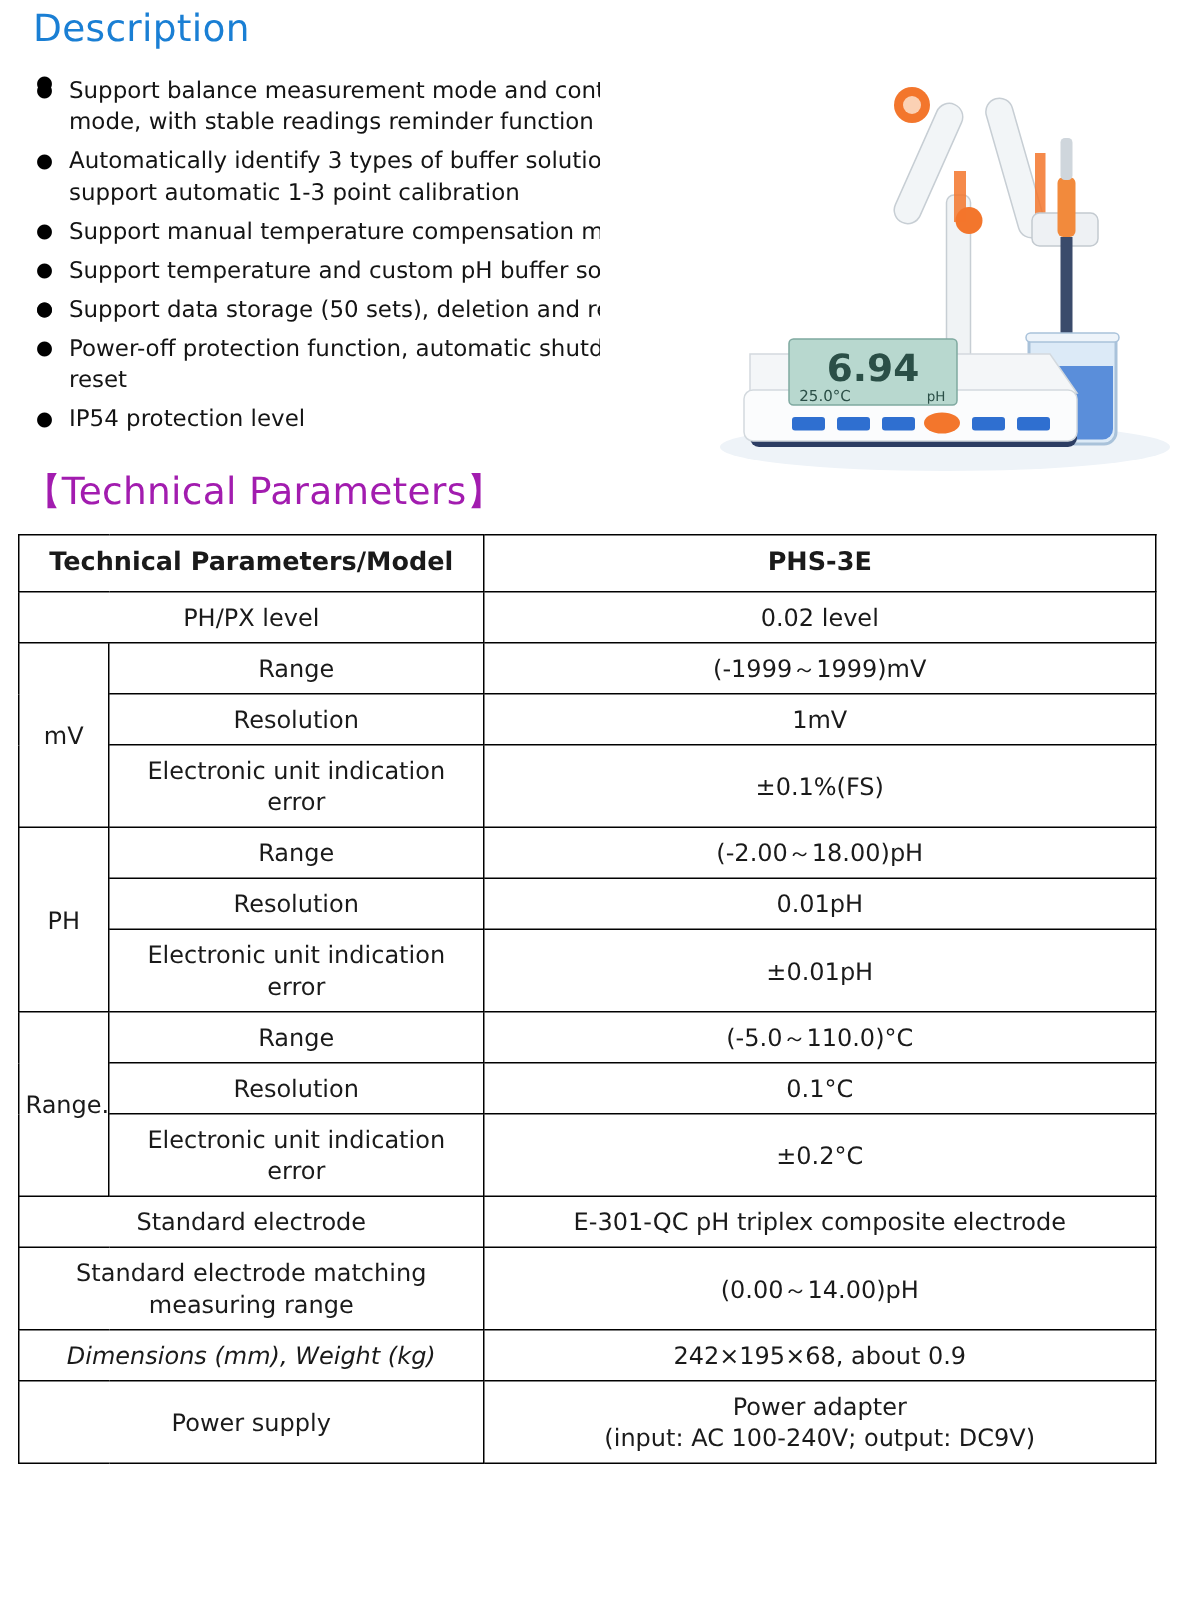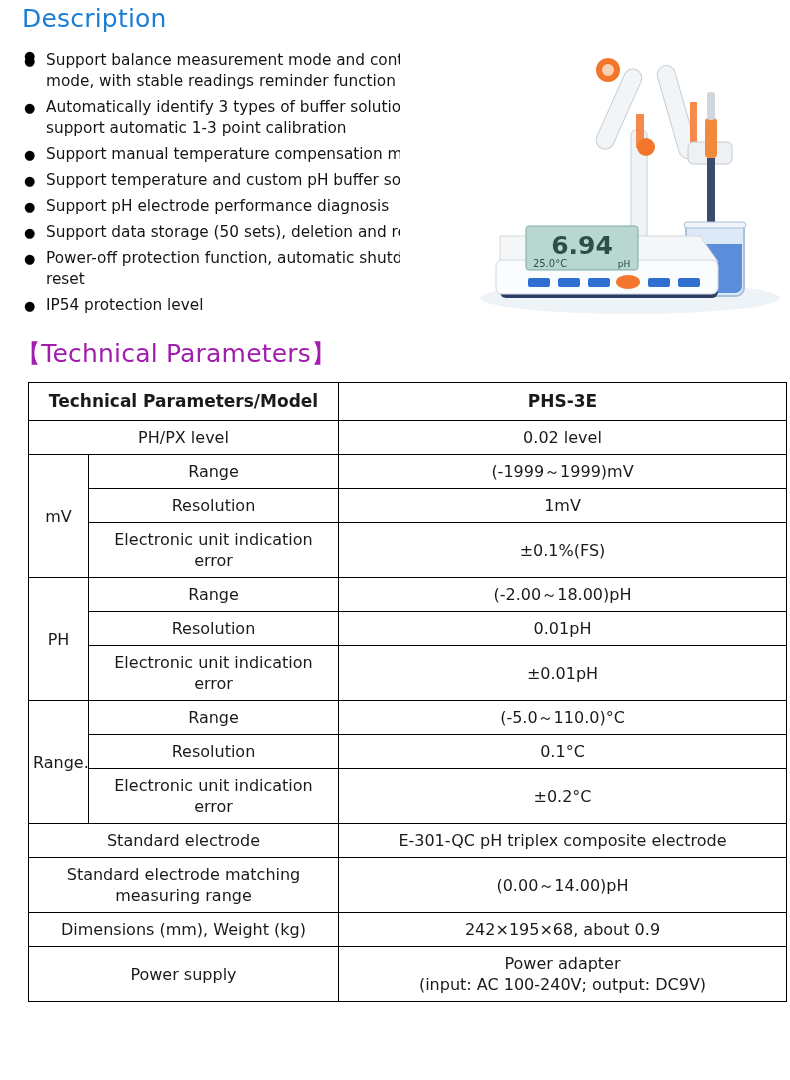--- a/index.html
+++ b/index.html
@@ -71,57 +71,57 @@
     font-weight: normal;
     margin: 0;
     padding: 16px 0 10px 16px;
     letter-spacing: 0.2px;
   }
 
   
   .spec-table {
     border-collapse: collapse;
     width: 758px;
-    margin: 2px 0 0 28px;
+    margin: 2px 0 0 12px;
     table-layout: fixed;
   }
   .spec-table td, .spec-table th {
     border: 1px solid #000;
     text-align: center;
     vertical-align: middle;
     font-size: 16px;
     font-weight: normal;
     padding: 6px 4px;
     line-height: 21px;
   }
   .spec-table .hdr {
     font-weight: bold;
     font-size: 17px;
     padding: 8px 4px;
   }
   .col-a { width: 60px; }
   .col-b { width: 250px; }
   .col-c { width: 448px; }
   .two-line { line-height: 25px; }
-  .nowrap { white-space: nowrap; }
+  .nowrap { white-space: nowrap; font-style: italic; }
 </style>
 </head>
 <body>
 
 <div class="page">
 
   <h1 class="section-title">Description</h1>
 
   <ul class="feature-list">
     <li><span class="bullet">●</span></li>
     <li><span class="bullet">●</span><span>Support balance measurement mode and continuous measurement mode, with stable readings reminder function</span></li>
     <li><span class="bullet">●</span><span>Automatically identify 3 types of buffer solutions (JJG standard) and support automatic 1-3 point calibration</span></li>
     <li><span class="bullet">●</span><span>Support manual temperature compensation method</span></li>
     <li><span class="bullet">●</span><span>Support temperature and custom pH buffer solution settings</span></li>
-    <li><span class="bullet">●</span><span>Support pH electrode performance diagnosis</span></li>
+    <li><span class="bullet">●</span></li>
     <li><span class="bullet">●</span><span>Support data storage (50 sets), deletion and review</span></li>
     <li><span class="bullet">●</span><span>Power-off protection function, automatic shutdown and factory data reset</span></li>
     <li><span class="bullet">●</span><span>IP54 protection level</span></li>
   </ul>
 
   <div class="product-image">
     <svg width="390" height="300" viewBox="0 0 390 300" xmlns="http://www.w3.org/2000/svg">
 
       <rect x="0" y="0" width="390" height="300" fill="#ffffff"></rect>
       <ellipse cx="230" cy="268" rx="150" ry="16" fill="#eef3f8"></ellipse>

